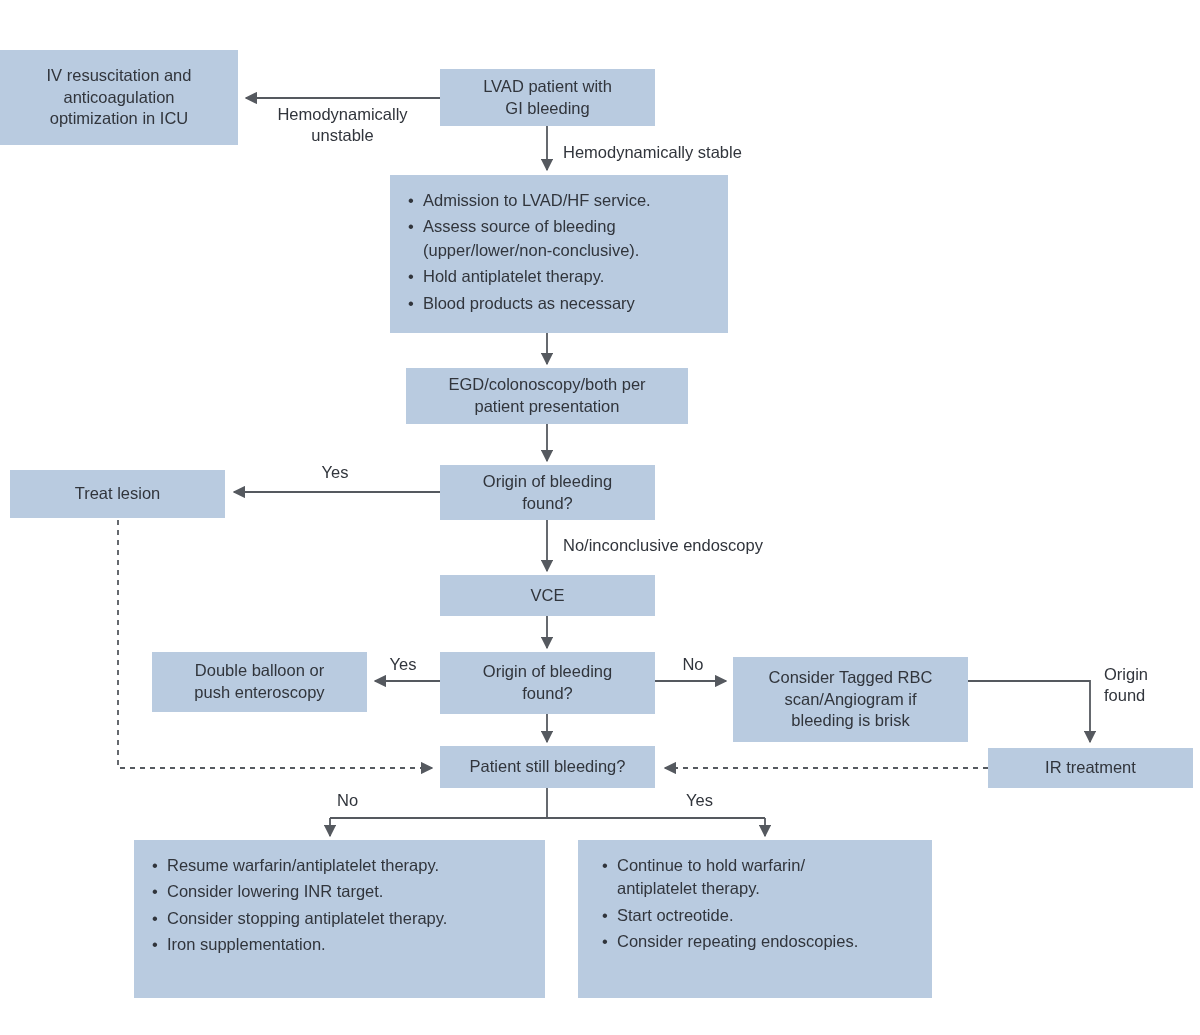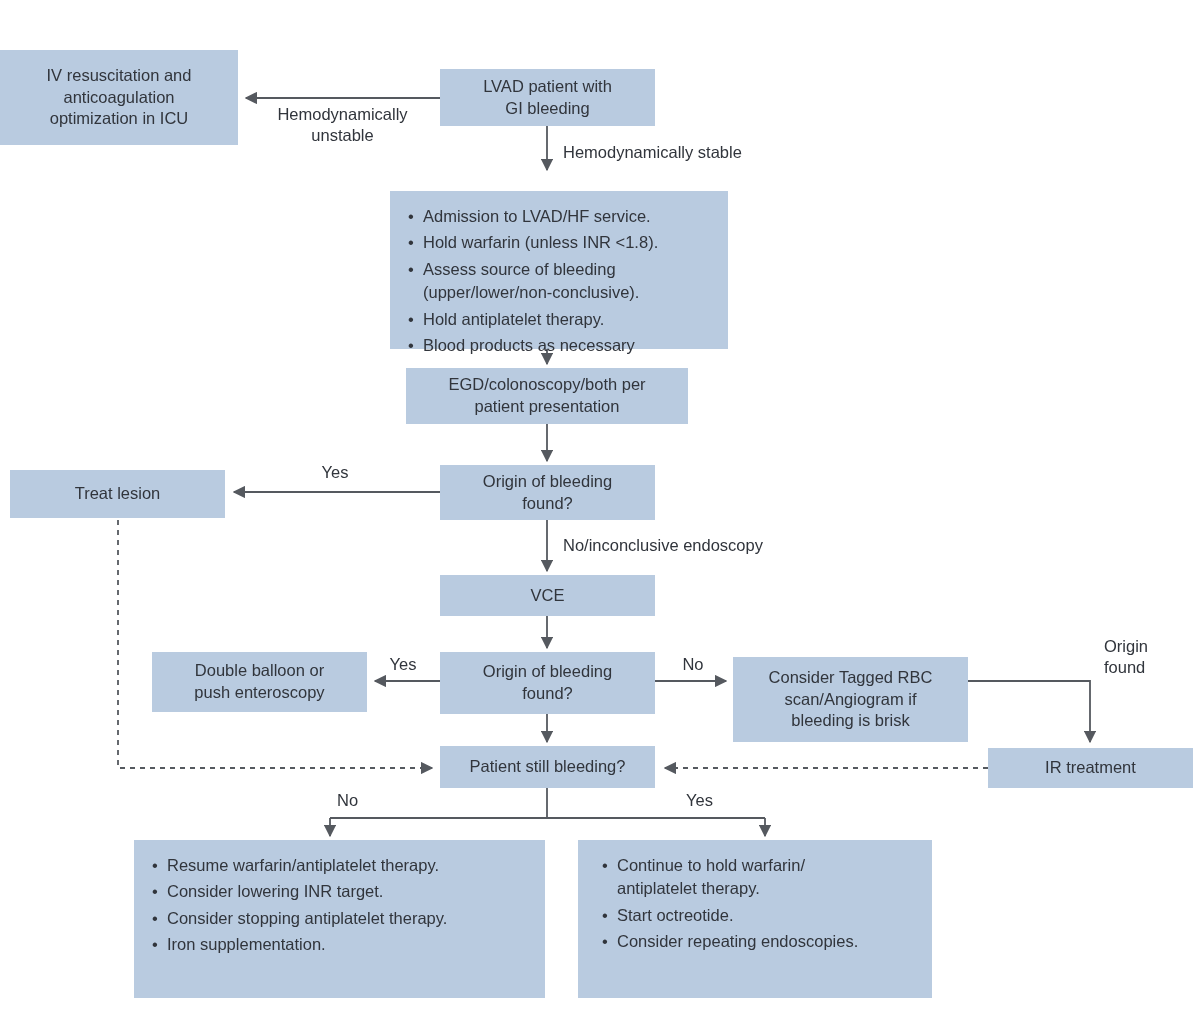--- a/index.html
+++ b/index.html
@@ -125,24 +125,23 @@
     </g>
   </svg>
 
   <div class="node" style="left: 0px; top: 50px; width: 238px; height: 95px; white-space: pre-line;">IV resuscitation and
 anticoagulation
 optimization in ICU</div>
 
   <div class="node" style="left: 440px; top: 69px; width: 215px; height: 57px; white-space: pre-line;">LVAD patient with
 GI bleeding</div>
 
-  <div class="node listbox" style="left:390px; top:175px; width:338px; height:158px;margin-top:16px;">
+  <div class="node listbox" style="left:390px; top:175px; width:338px; height:158px;">
     <ul class="bullets">
       <li>Admission to LVAD/HF service.</li>
-      <li>Hold warfarin (unless INR &lt;1.8).</li>
       <li>Assess source of bleeding
 (upper/lower/non-conclusive).</li>
       <li>Hold antiplatelet therapy.</li>
       <li>Blood products as necessary</li>
     </ul>
   </div>
 
   <div class="node" style="left: 406px; top: 368px; width: 282px; height: 56px; white-space: pre-line;">EGD/colonoscopy/both per
 patient presentation</div>
 
@@ -191,20 +190,20 @@
   <div class="edge-label" style="left:563px; top:142px; width:240px; text-align:left;">Hemodynamically stable</div>
 
   <div class="edge-label" style="left:300px; top:462px; width:70px;">Yes</div>
 
   <div class="edge-label" style="left:563px; top:535px; width:260px; text-align:left;">No/inconclusive endoscopy</div>
 
   <div class="edge-label" style="left:378px; top:654px; width:50px;">Yes</div>
 
   <div class="edge-label" style="left:668px; top:654px; width:50px;">No</div>
 
-  <div class="edge-label" style="left: 1104px; top: 636px; width: 90px; text-align: left; white-space: pre-line;">Origin
+  <div class="edge-label" style="left: 1104px; top: 664px; width: 90px; text-align: left; white-space: pre-line;">Origin
 found</div>
 
   <div class="edge-label" style="left:337px; top:790px; width:50px; text-align:left;">No</div>
 
   <div class="edge-label" style="left:686px; top:790px; width:50px; text-align:left;">Yes</div>
 
 </div>
 
 </body></html>

